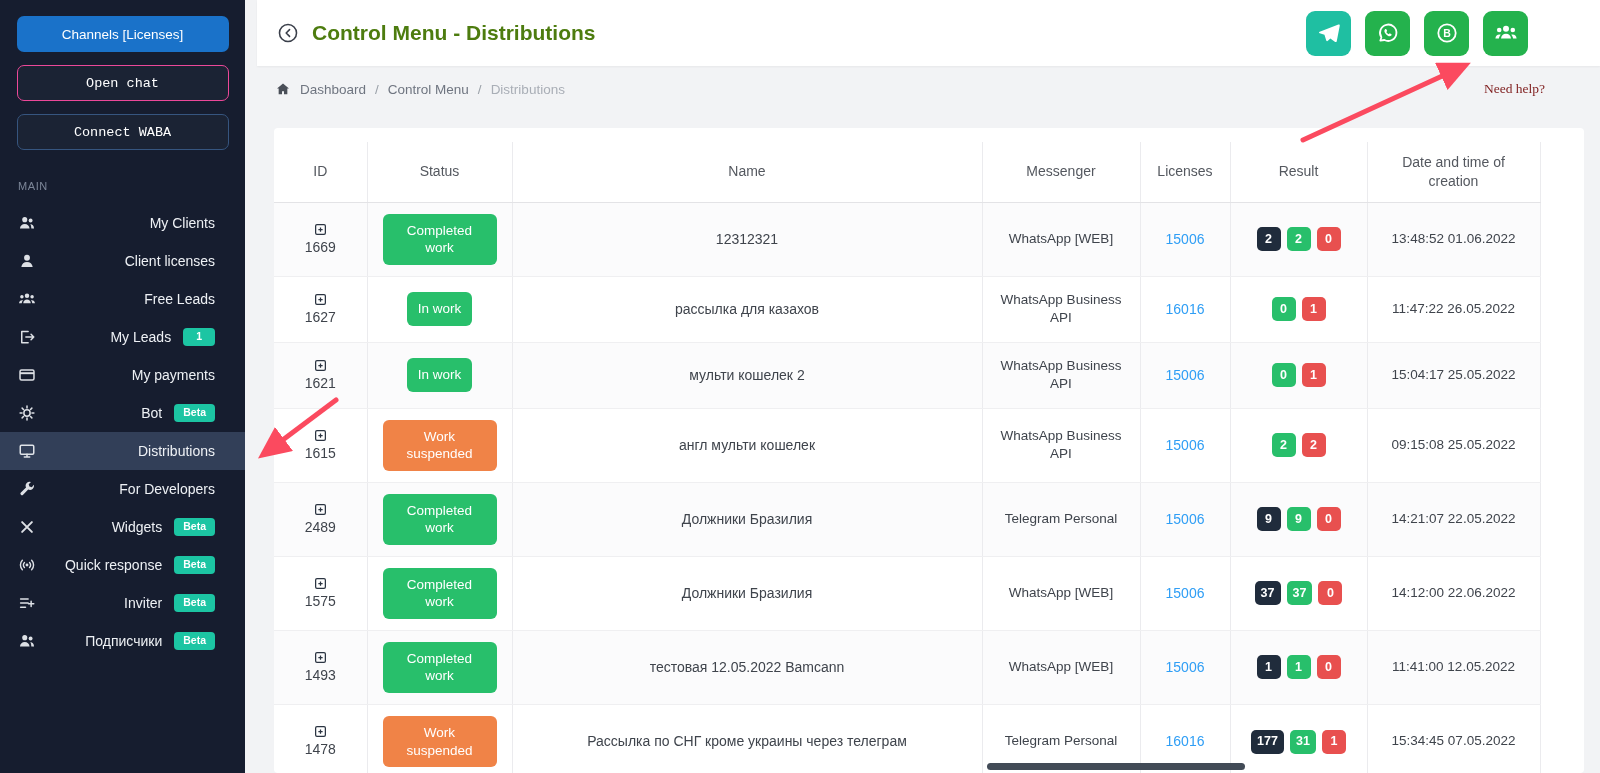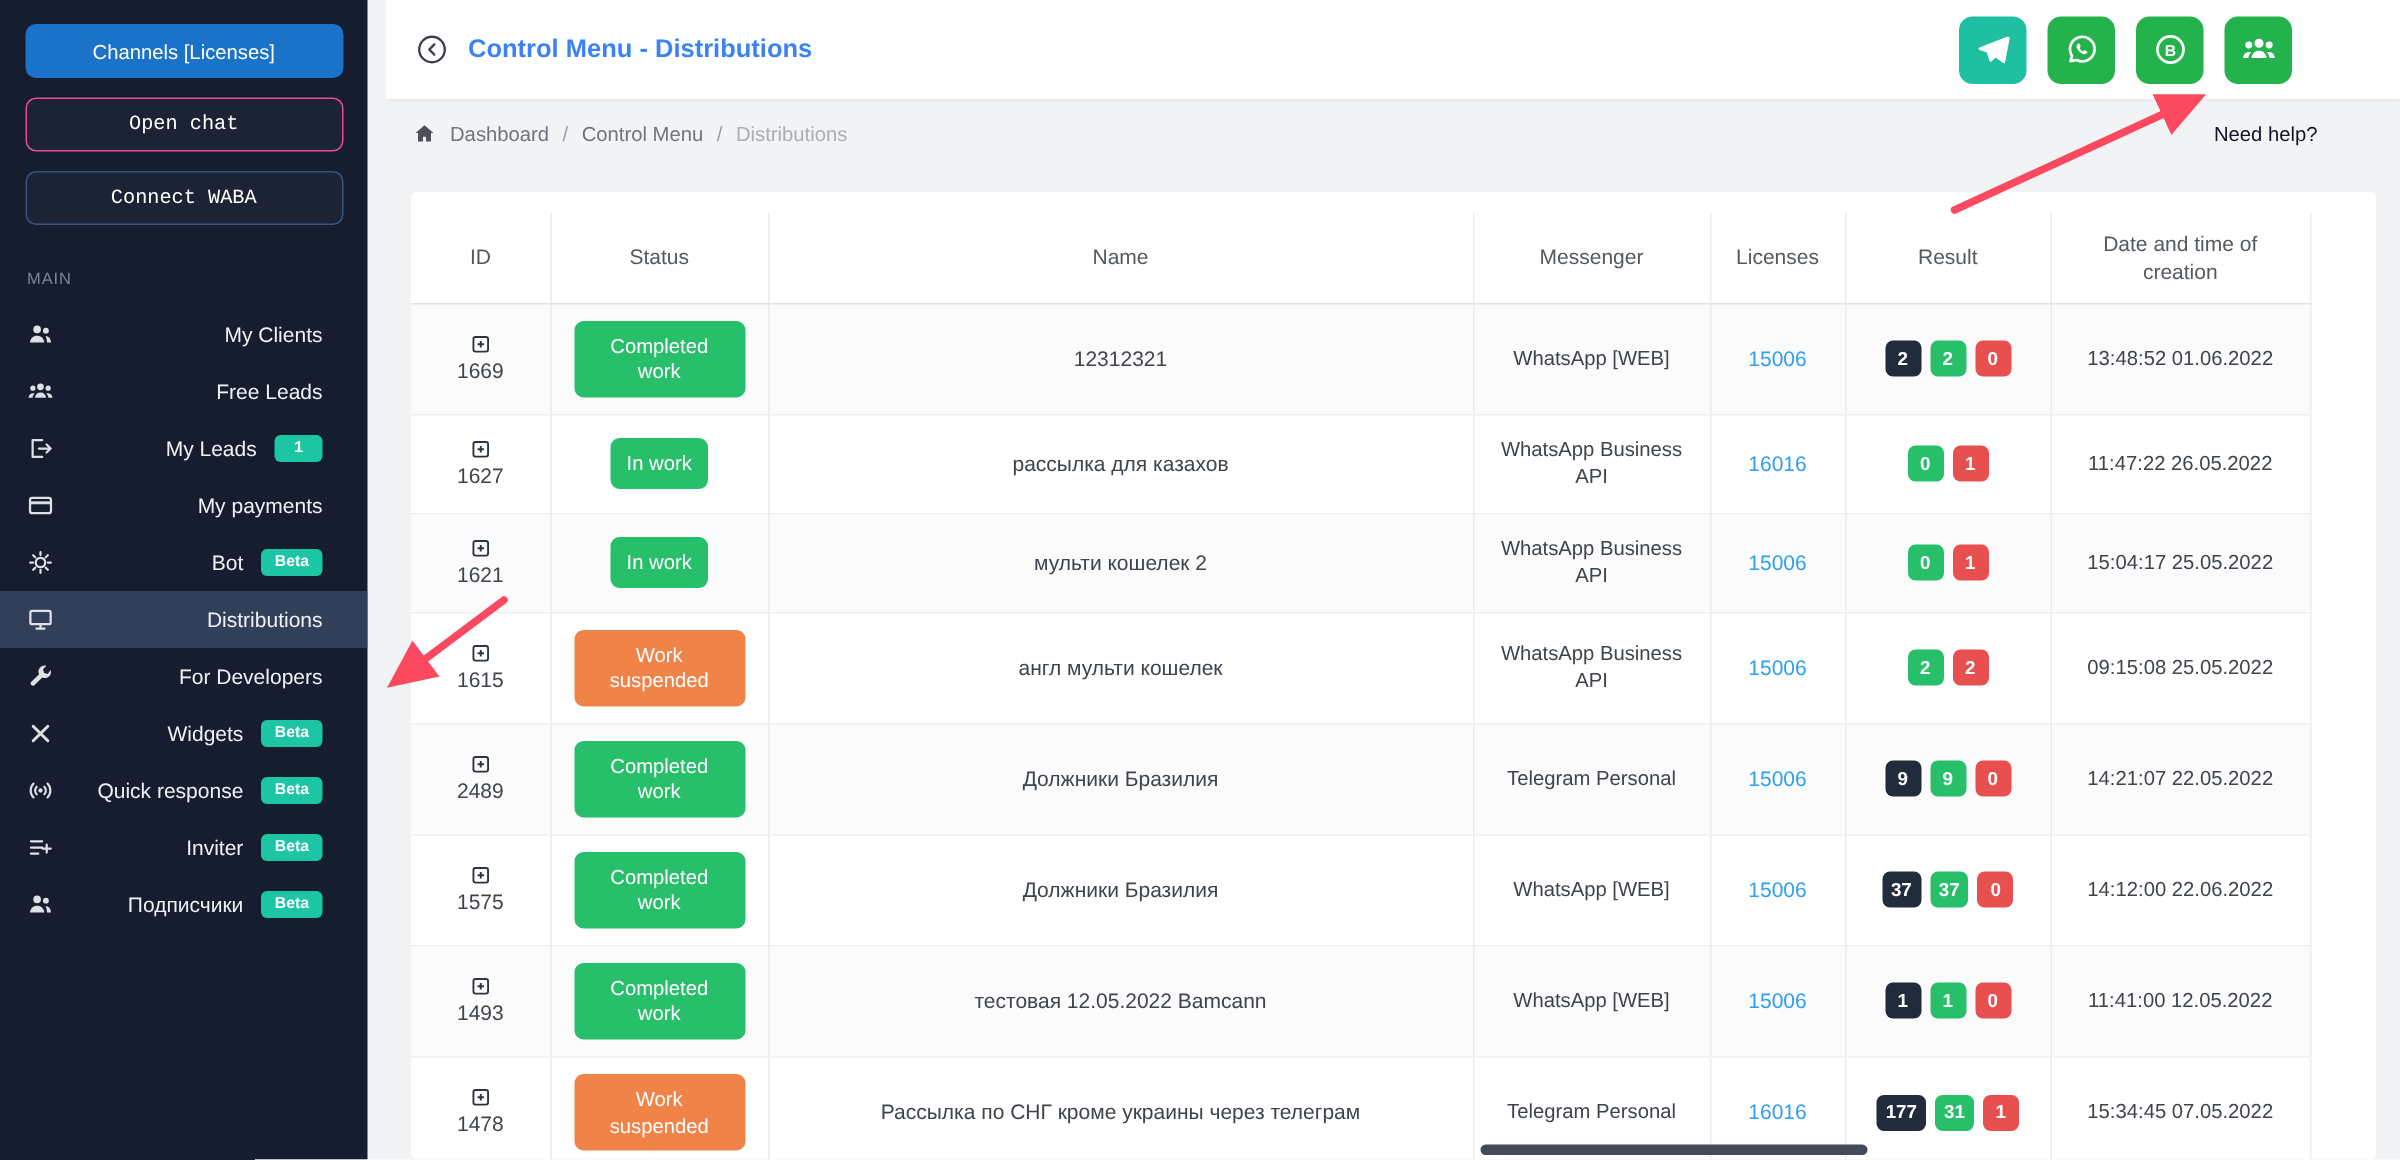--- a/index.html
+++ b/index.html
@@ -43,38 +43,38 @@
   .badge-count { padding:3px 13px; }
 
   
   .main { flex:1; display:flex; flex-direction:column; min-width:0; }
   .topbar {
     background:#fff; height:66px; flex-shrink:0;
     display:flex; align-items:center; padding:0 72px 0 20px;
     box-shadow:0 1px 2px rgba(0,0,0,.05);
   }
   .back-icon { width:22px; height:22px; color:#3a3f4a; margin-right:13px; cursor:pointer; }
-  .page-title { font-size:17px; font-weight:bold; color:#3b82f6; }
+  .page-title { font-size:21px; font-weight:bold; color:#4d7c0f; }
   .topbar-actions { margin-left:auto; display:flex; gap:14px; }
   .icon-btn {
     width:45px; height:45px; border-radius:9px; border:none; color:#fff;
     cursor:pointer; display:flex; align-items:center; justify-content:center;
   }
   .icon-btn .icon { width:24px; height:24px; }
 
   .breadcrumb-row {
     height:46px; flex-shrink:0; display:flex; align-items:center;
     padding:0 55px 0 18px; font-size:13.5px; color:#6f7580;
   }
   .home-icon { width:16px; height:16px; margin-right:9px; color:#4a4f58; cursor:pointer; }
   .bc-items { display:flex; align-items:center;text-align:center; }
   .bc-item { cursor:pointer; }
   .bc-item.current { color:#a9aeb6; cursor:default; }
   .bc-sep { margin:0 9px; color:#9aa0a8; }
-  .help-link { margin-left:auto; color:#0f172a; cursor:pointer; }
+  .help-link { margin-left:auto; color:#7f1d1d; cursor:pointer;font-family:Liberation Serif, serif; }
 
   
   .table-card {
     position:relative; background:#fff; border-radius:4px;
     margin:16px 16px 0 17px; flex:1; padding-top:14px; overflow:hidden;
   }
   table { border-collapse:collapse; table-layout:fixed; width:1266px; font-size:14px; }
   th {
     font-weight:normal; color:#54585f; height:60px;
     border-bottom:1px solid #e3e3e6; border-right:1px solid #ebebee;
@@ -134,20 +134,31 @@
             <svg viewBox="0 0 24 24">
               <g fill="currentColor">
                 <circle cx="9" cy="7.5" r="3.4"></circle>
                 <path d="M2.6 19.2c.4-3.8 3-6 6.4-6s6 2.2 6.4 6z"></path>
                 <circle cx="16.8" cy="8.6" r="2.6"></circle>
                 <path d="M16.5 13.4c2.8.3 4.6 2.2 4.9 5.8h-3.6c-.1-2.3-.5-4.2-1.3-5.8z"></path>
               </g>
             </svg>
           </span>
           <span class="menu-label">My Clients</span>
+        </div>
+        <div class="menu-item">
+          <span class="icon">
+            <svg viewBox="0 0 24 24">
+              <g fill="currentColor">
+                <circle cx="12" cy="7.6" r="3.9"></circle>
+                <path d="M4.4 20c.5-4.3 3.6-6.7 7.6-6.7s7.1 2.4 7.6 6.7z"></path>
+              </g>
+            </svg>
+          </span>
+          <span class="menu-label">Client licenses</span>
         </div>
         <div class="menu-item">
           <span class="icon">
             <svg viewBox="0 0 24 24">
               <g fill="currentColor">
                 <circle cx="12" cy="7.8" r="3"></circle>
                 <path d="M7 17.6c.3-3 2.2-4.8 5-4.8s4.7 1.8 5 4.8z"></path>
                 <circle cx="5.2" cy="9" r="2.3"></circle>
                 <path d="M1.4 17.6c.2-2.5 1.8-4 4-4 .5 0 1 .07 1.4.2-1 1-1.7 2.3-1.9 3.8z"></path>
                 <circle cx="18.8" cy="9" r="2.3"></circle>

